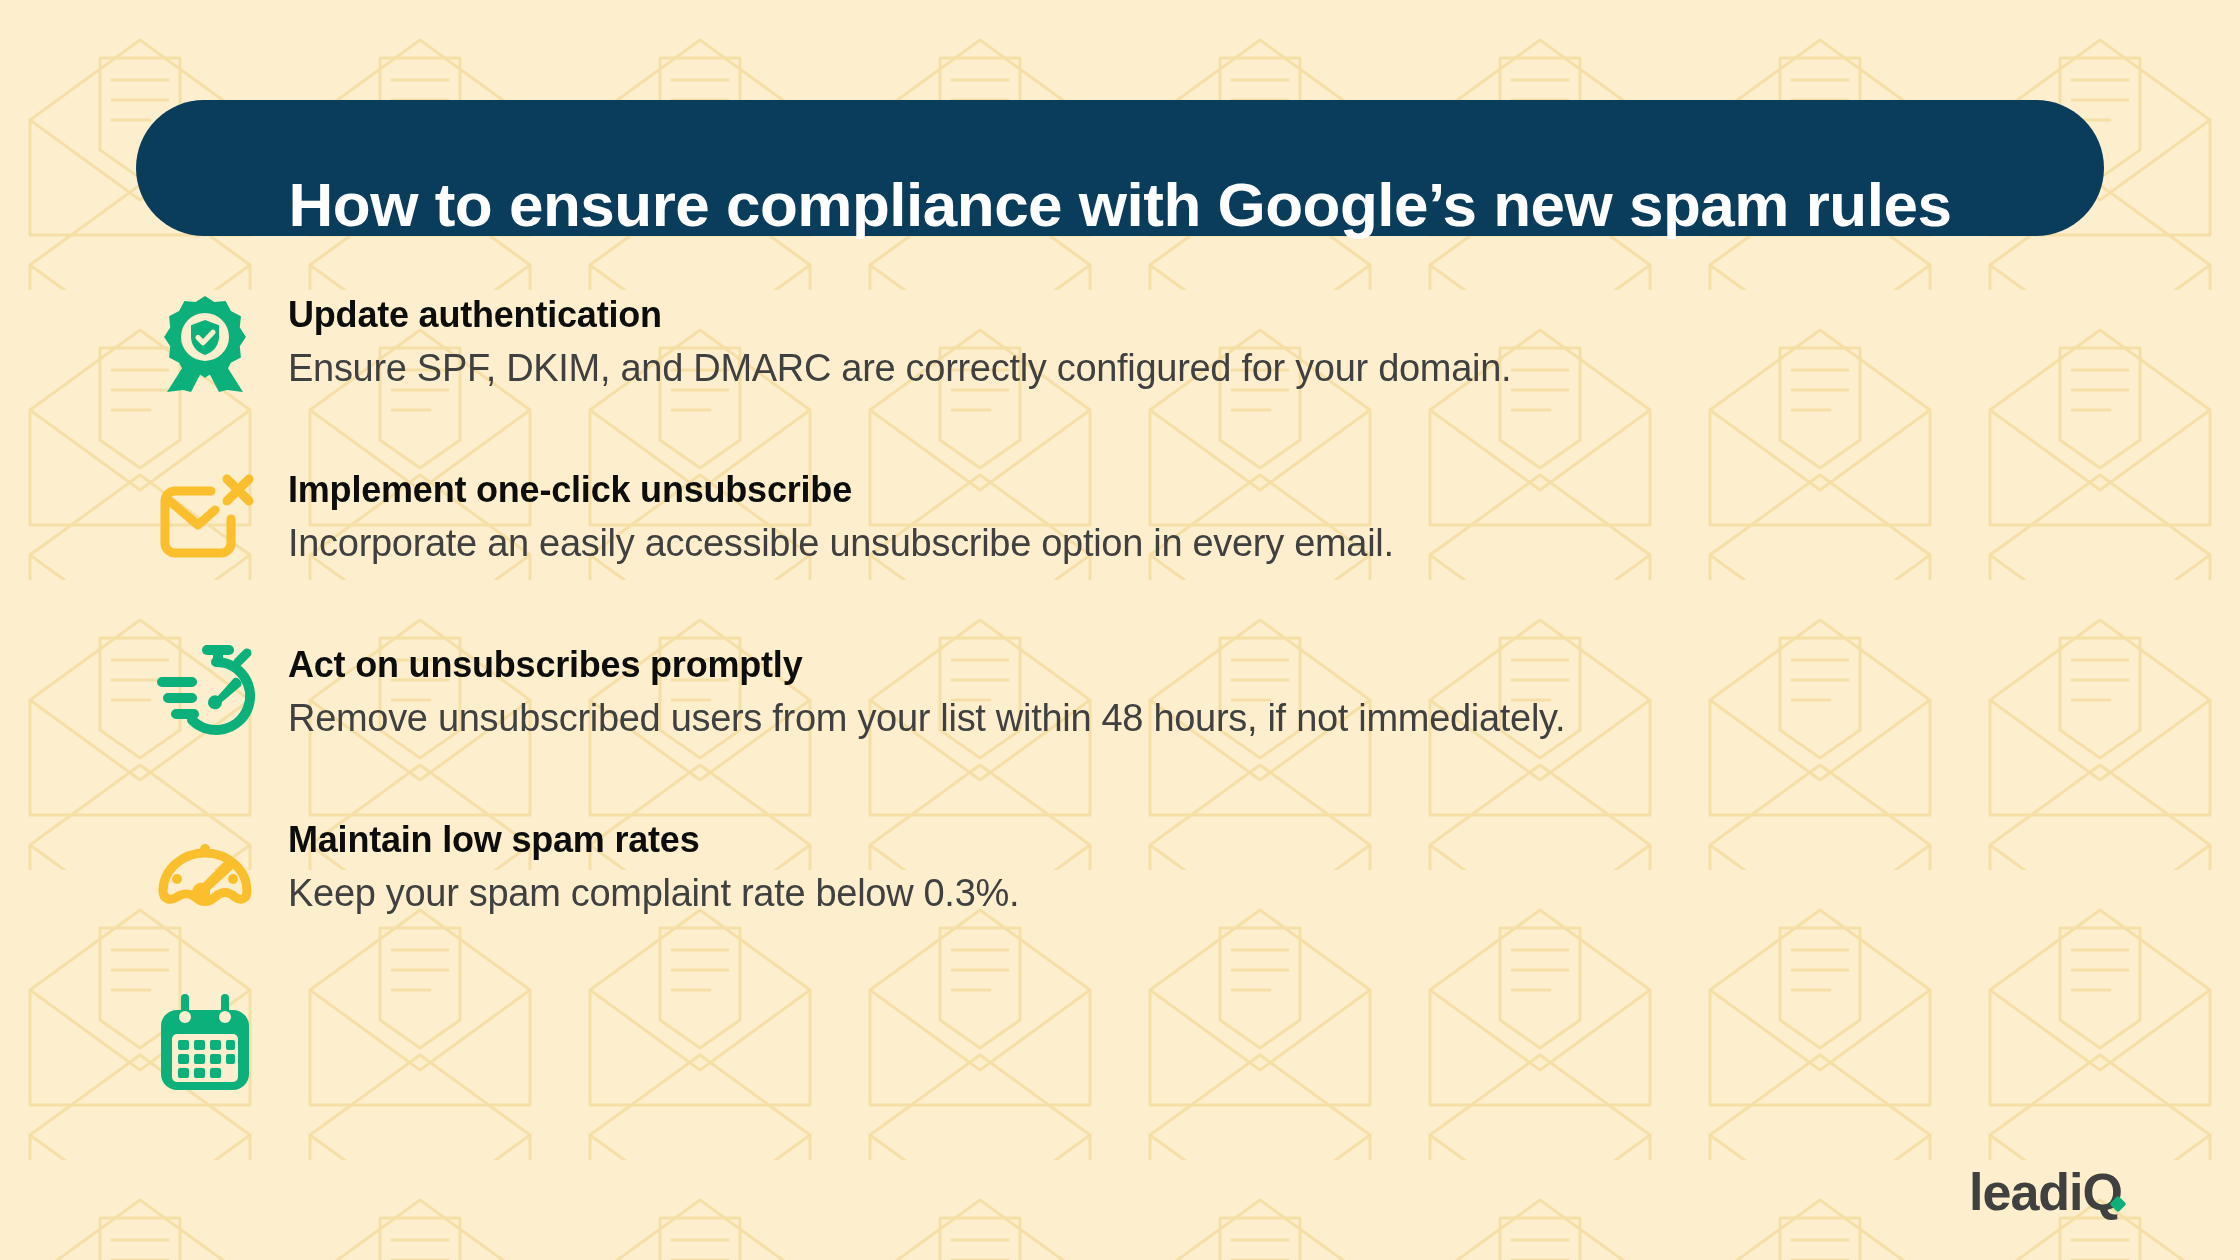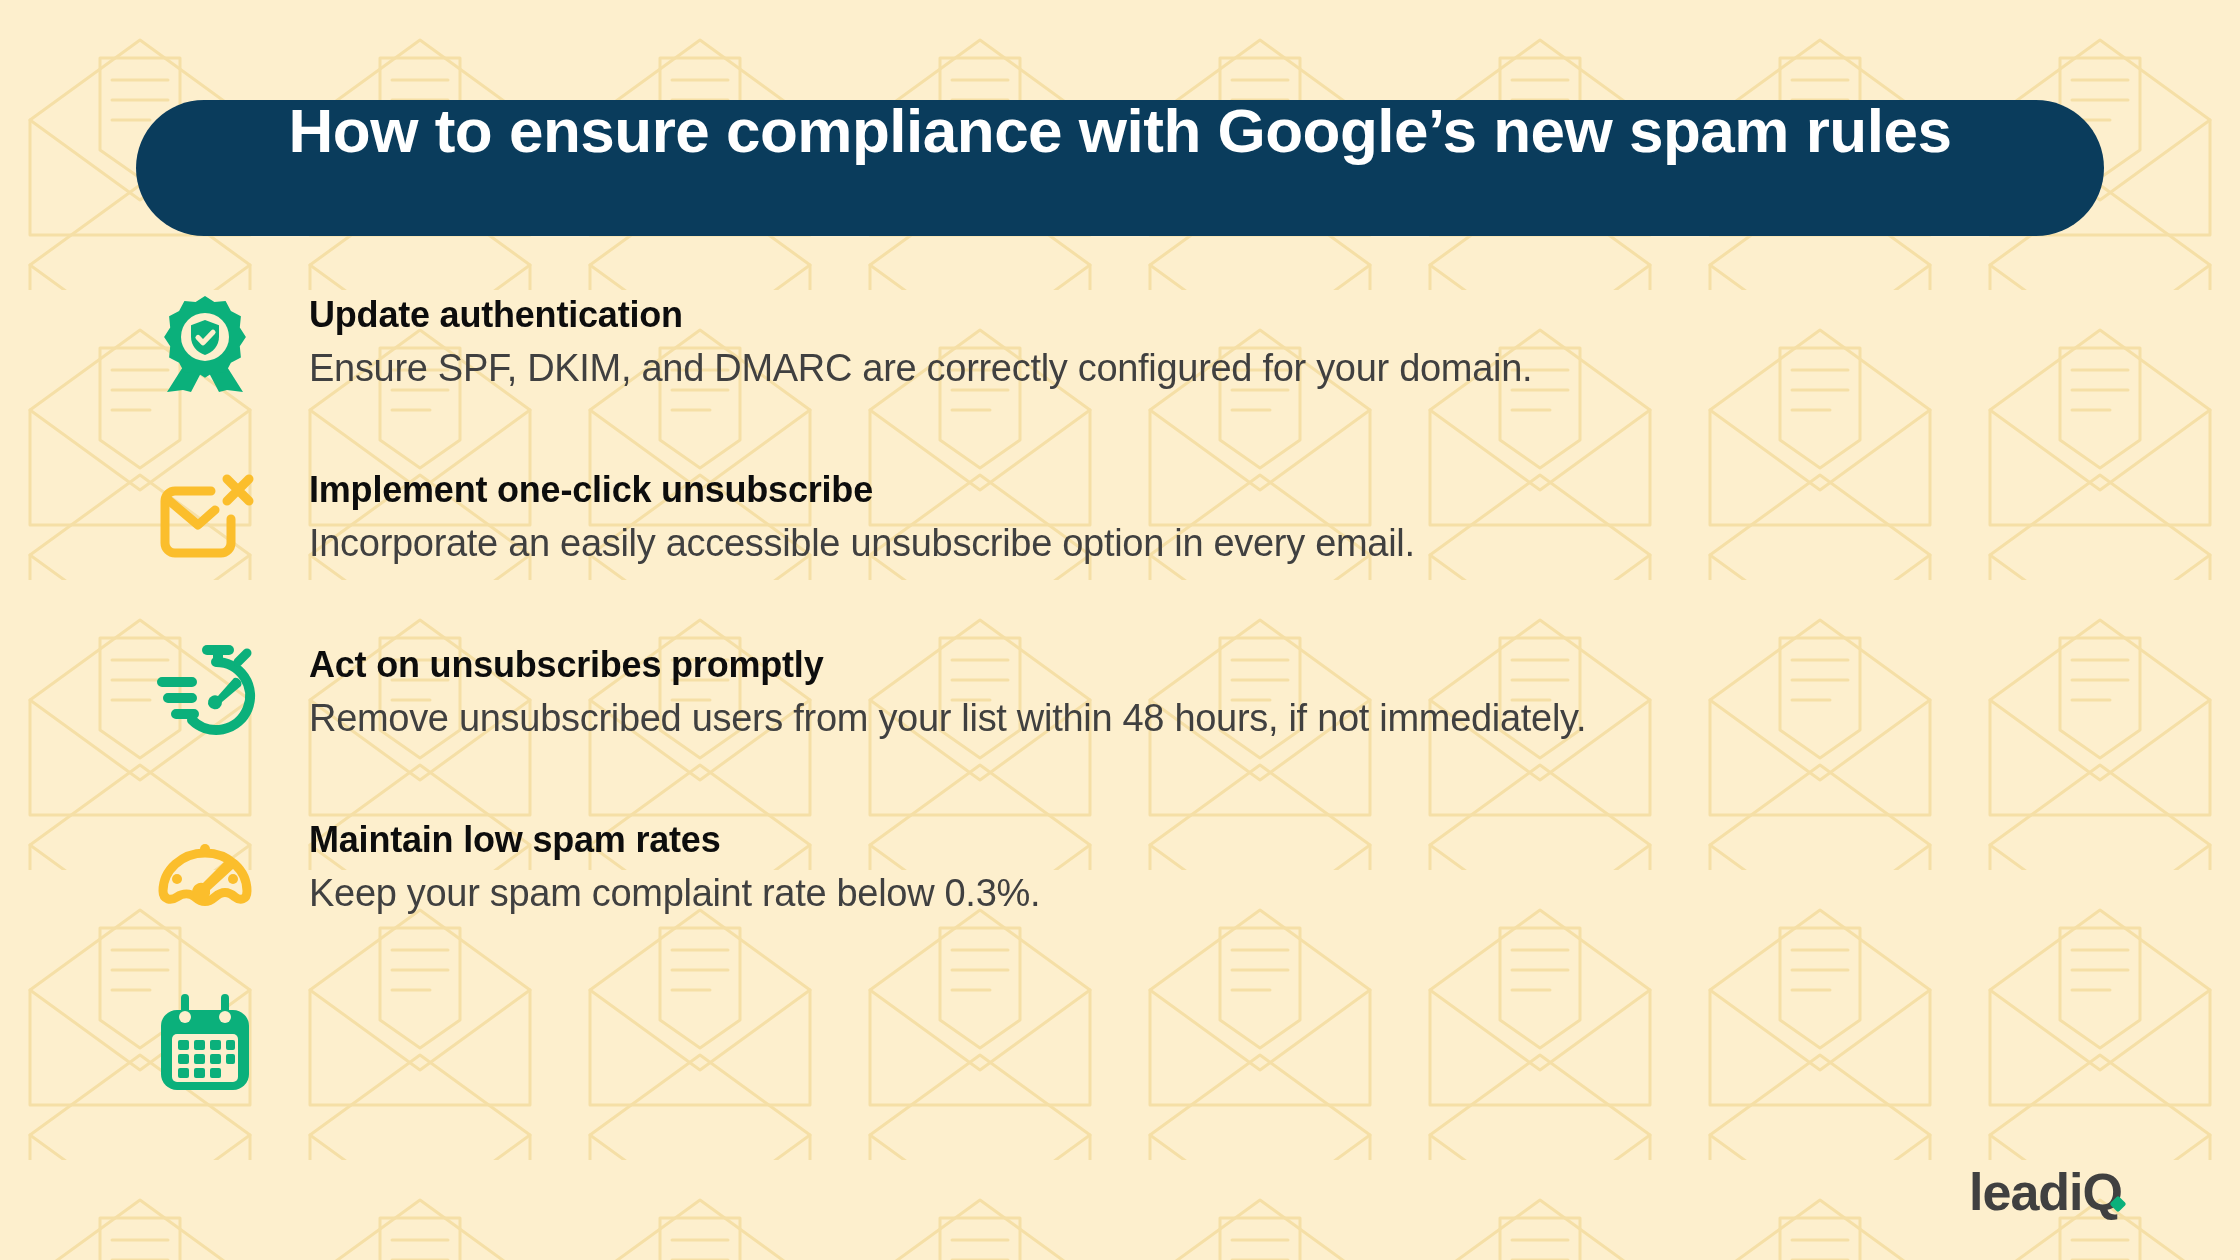--- a/index.html
+++ b/index.html
@@ -32,21 +32,21 @@
   
   #title-bar {
     position: absolute;
     left: 136px;
     top: 100px;
     width: 1968px;
     height: 136px;
     background: #0A3C5C;
     border-radius: 68px;
     display: flex;
-    align-items: flex-start;
+    align-items: flex-end;
     justify-content: center;
     box-sizing: border-box;
     padding: 0 54px;
   }
   #title-text {
     color: #FFFFFF;
     font-size: 62px;
     font-weight: 700;
     letter-spacing: -0.5px;
     line-height: 1;
@@ -58,21 +58,20 @@
   #tips {
     position: absolute;
     left: 150px;
     top: 285px;
     width: 1980px;
   }
   .tip-row {
     display: flex;
     align-items: flex-start;
     height: 175px;
-    gap: 21px;
   }
   .tip-icon {
     width: 110px;
     min-width: 110px;
     height: 110px;
     display: flex;
     align-items: center;
     justify-content: center;
     margin-top: 4px;
   }

